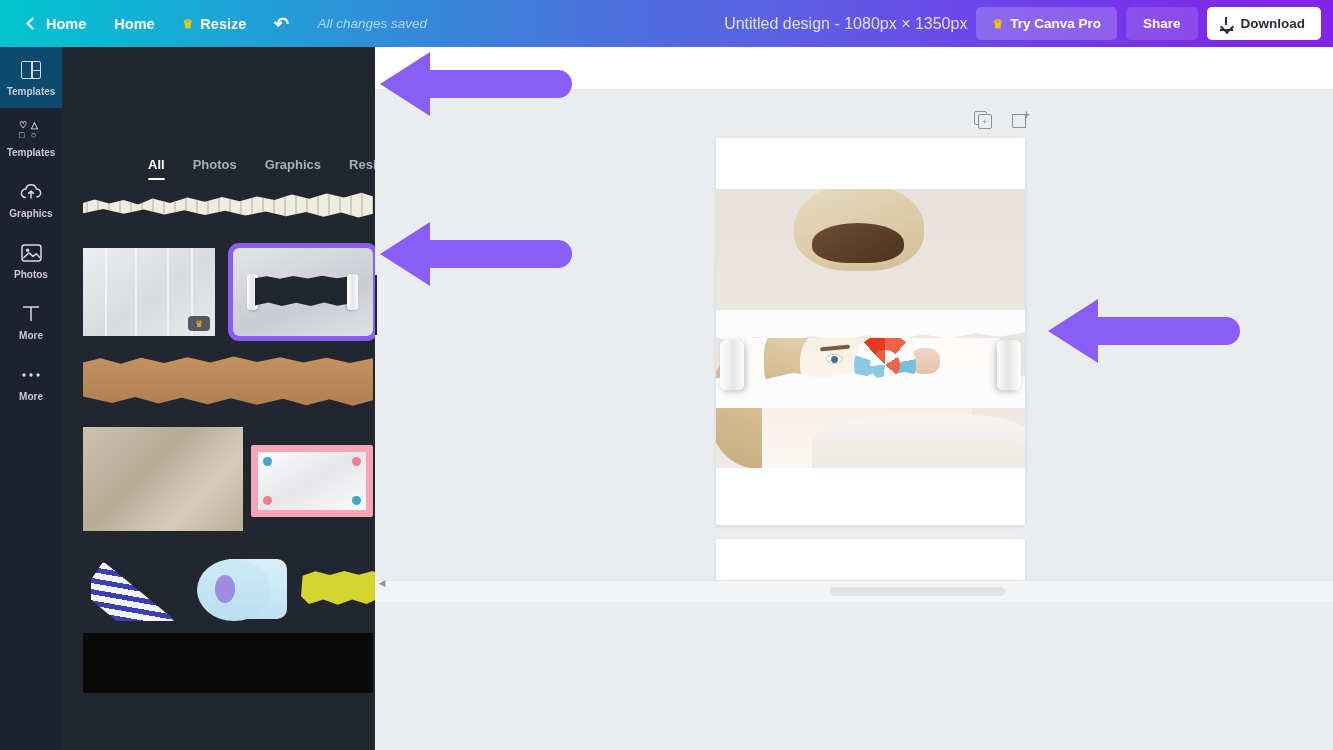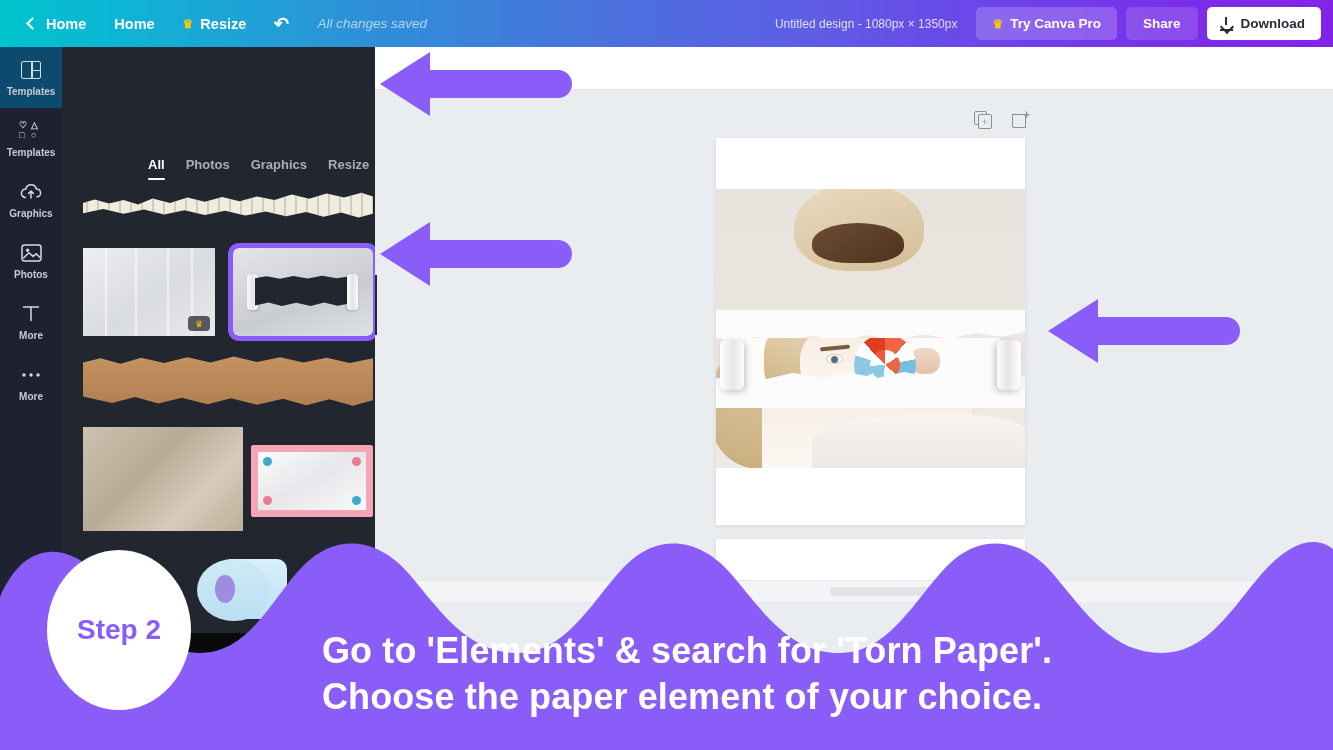--- a/index.html
+++ b/index.html
@@ -27,21 +27,21 @@
   }
   .tb-item.saved { font-weight: normal; font-style: italic; color: rgba(255,255,255,.62); font-size: 13.5px; }
   .chev-left {
     display:inline-block; width:9px; height:9px; border-left:2px solid #fff; border-bottom:2px solid #fff;
     transform: rotate(45deg); margin-right:2px;
   }
   .crown { font-size: 12px; color: #ffc700; line-height: 1; }
   .undo-ic { font-size: 18px; color:#fff; display:inline-block; transform: scaleX(-1); }
 
   .tb-right { margin-left: auto; display: flex; align-items: center; gap: 9px; padding-right: 12px; }
-  .title-txt { color: rgba(255,255,255,.80); font-size: 12px; margin-right: 10px; white-space: nowrap; }
+  .title-txt { color: rgba(255,255,255,.80); font-size: 16px; white-space: nowrap; }
   .btn-pro {
     background: rgba(255,255,255,.20); color:#fff; font-size:13.5px; font-weight:bold;
     padding: 9px 16px; border-radius: 5px; display:flex; align-items:center; gap:7px; white-space:nowrap;
   }
   .btn-share {
     background: rgba(255,255,255,.14); color:#fff; font-size:13.5px; font-weight:bold;
     padding: 9px 17px; border-radius: 5px; white-space:nowrap;
   }
   .btn-dl {
     background: #fff; color:#2b2b3a; font-size:13.5px; font-weight:bold;
@@ -92,21 +92,21 @@
   .search-val { flex:1; color:#4b4f5e; font-size:13.5px; }
   .x-ic { width:13px; height:13px; position:relative; flex:none; }
   .x-ic::before, .x-ic::after { content:''; position:absolute; left:0; top:6px; width:13px; height:1.5px; background:#9aa0ad; }
   .x-ic::before { transform:rotate(45deg); } .x-ic::after { transform:rotate(-45deg); }
   .sliders { width:15px; height:13px; position:relative; flex:none; margin-left:3px; }
   .sliders i { position:absolute; left:0; width:15px; height:1.7px; background:#2f3340; display:block; }
   .sliders i:nth-child(1){ top:1px;} .sliders i:nth-child(2){ top:5.6px;} .sliders i:nth-child(3){ top:10.2px;}
   .sliders b { position:absolute; width:3.4px; height:5px; background:#2f3340; border-radius:1px; }
   .sliders b:nth-of-type(1){ left:9px; top:-0.6px;} .sliders b:nth-of-type(2){ left:2.5px; top:4px;} .sliders b:nth-of-type(3){ left:8px; top:8.6px;}
 
-  .tabs { position:absolute; left:86px; top:110px; display:flex; gap:21px; }
+  .tabs { position:absolute; left:86px; top:110px; display:flex; gap:28px; }
   .tab { color:#a9aebb; font-size:13px; font-weight:bold; padding-bottom:8px; position:relative; }
   .tab.active { color:#fff; }
   .tab.active::after { content:''; position:absolute; left:0; right:0; bottom:0; height:2.5px; background:#fff; border-radius:2px; }
 
   .grid { position:absolute; left:21px; top:136px; width:292px; }
 
   .thumb { position:absolute; overflow:hidden; }
   .sel-ring {
     position:absolute; border:5px solid #8a5cf8; border-radius:11px;
   }
@@ -477,34 +477,14 @@
   </svg>
 
   <svg class="arrow" style="left:372px; top:218px; width:202px; height:72px;" viewBox="0 0 202 72">
     <path d="M58 4 L8 36 L58 68 L58 50 L186 50 A14 14 0 0 0 186 22 L58 22 Z" fill="#8a5cf8"></path>
   </svg>
 
   <svg class="arrow" style="left:1042px; top:295px; width:200px; height:72px;" viewBox="0 0 200 72">
     <path d="M56 4 L6 36 L56 68 L56 50 L184 50 A14 14 0 0 0 184 22 L56 22 Z" fill="#8a5cf8"></path>
   </svg>
 
-  <div class="wave-wrap">
-    <svg width="1333" height="215" viewBox="0 0 1333 215" preserveAspectRatio="none" style="position:absolute;left:0;top:0;">
-      <path d="M0,62 C22,10 60,6 92,34 C124,62 150,118 200,118
-               C250,118 272,62 304,30 C336,-2 378,2 410,40
-               C442,78 468,118 518,118 C568,118 594,62 626,30
-               C658,-2 700,2 732,40 C764,78 790,118 840,118
-               C890,118 916,62 948,30 C980,-2 1022,2 1054,40
-               C1086,78 1112,118 1162,118 C1212,118 1238,62 1270,30
-               C1296,4 1318,2 1333,14 L1333,215 L0,215 Z" fill="#8a5cf8"></path>
-    </svg>
-
-    <div class="step-circle">
-      <span class="step-txt">Step 2</span>
-    </div>
-
-    <div class="caption">
-      <div class="cap-line">Go to 'Elements' &amp; search for 'Torn Paper'.</div>
-      <div class="cap-line">Choose the paper element of your choice.</div>
-    </div>
-  </div>
 
 </div>
 
 </body></html>

